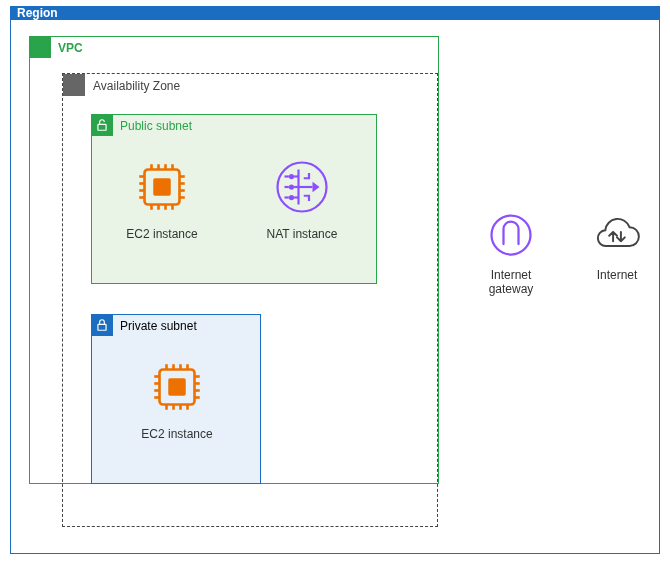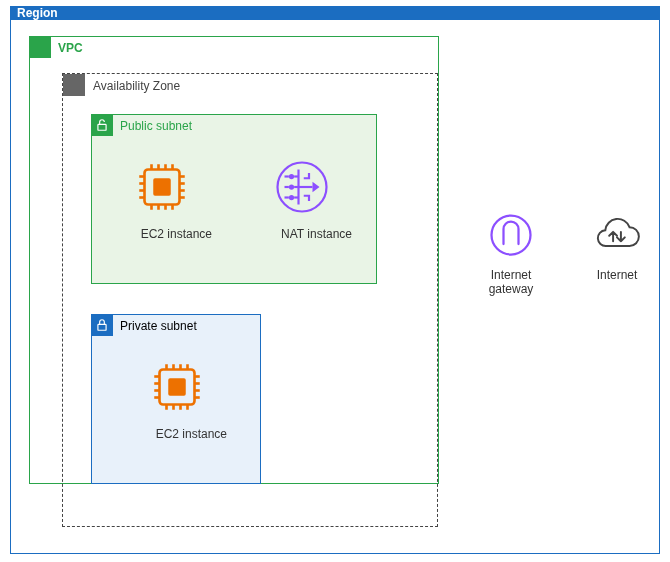--- a/index.html
+++ b/index.html
@@ -111,21 +111,21 @@
   .subnet-label {
     position: absolute;
     left: 28px;
     top: 4px;
   }
   .subnet.public .subnet-label { color: #2aa44a; }
   .subnet.private .subnet-label { color: #000000; }
   .resource {
     position: absolute;
     width: 100px;
-    text-align: right;
+    text-align: center;
   }
   .resource .icon-box {
     width: 60px;
     height: 60px;
     margin: 0 auto 10px;
     display: flex;
     align-items: center;
     justify-content: center;
   }
   .resource .cap {

